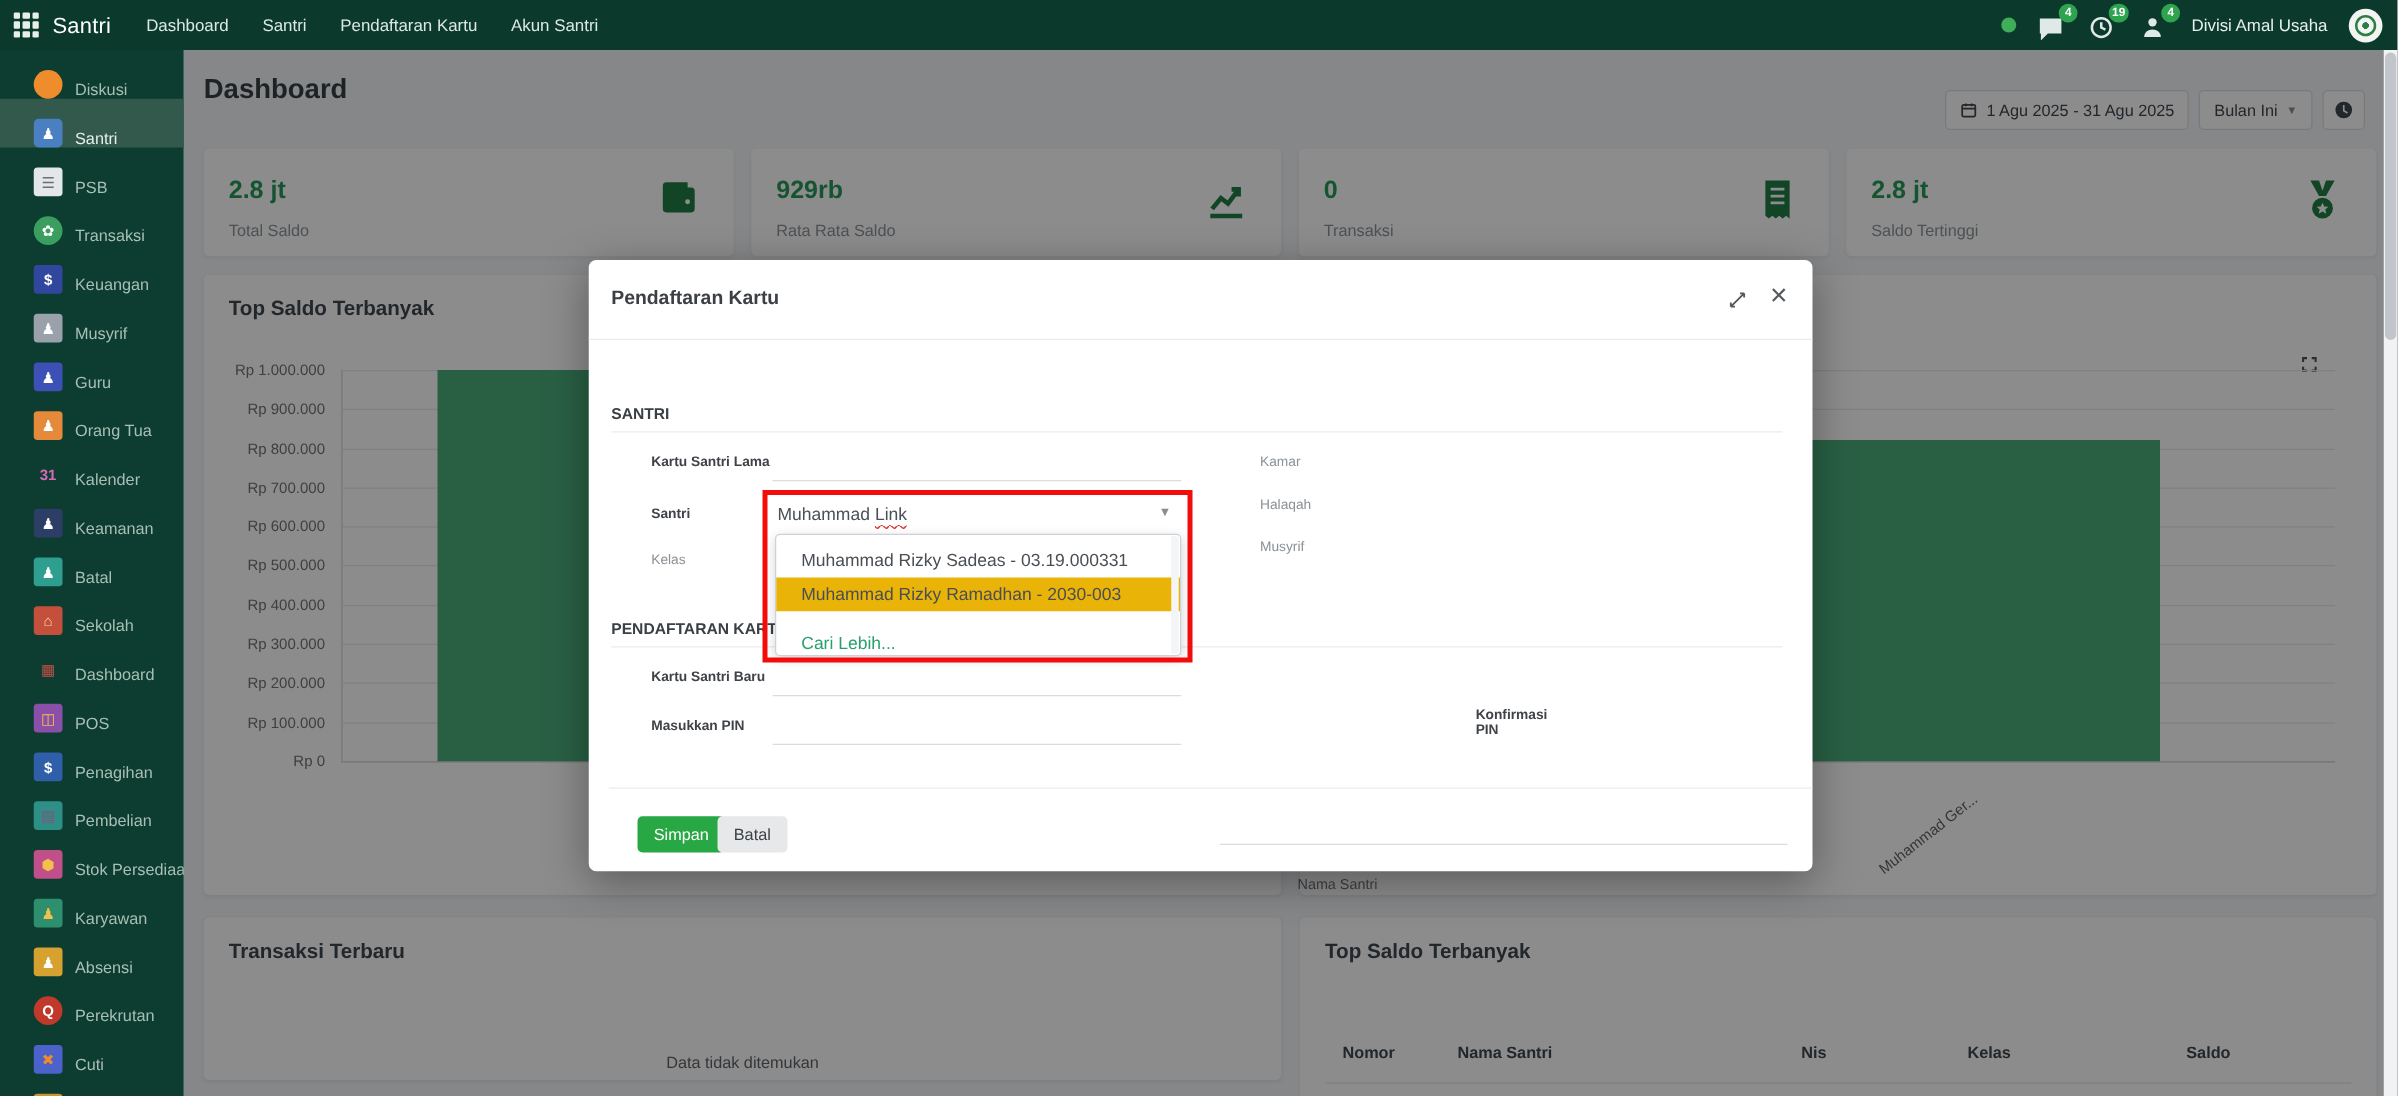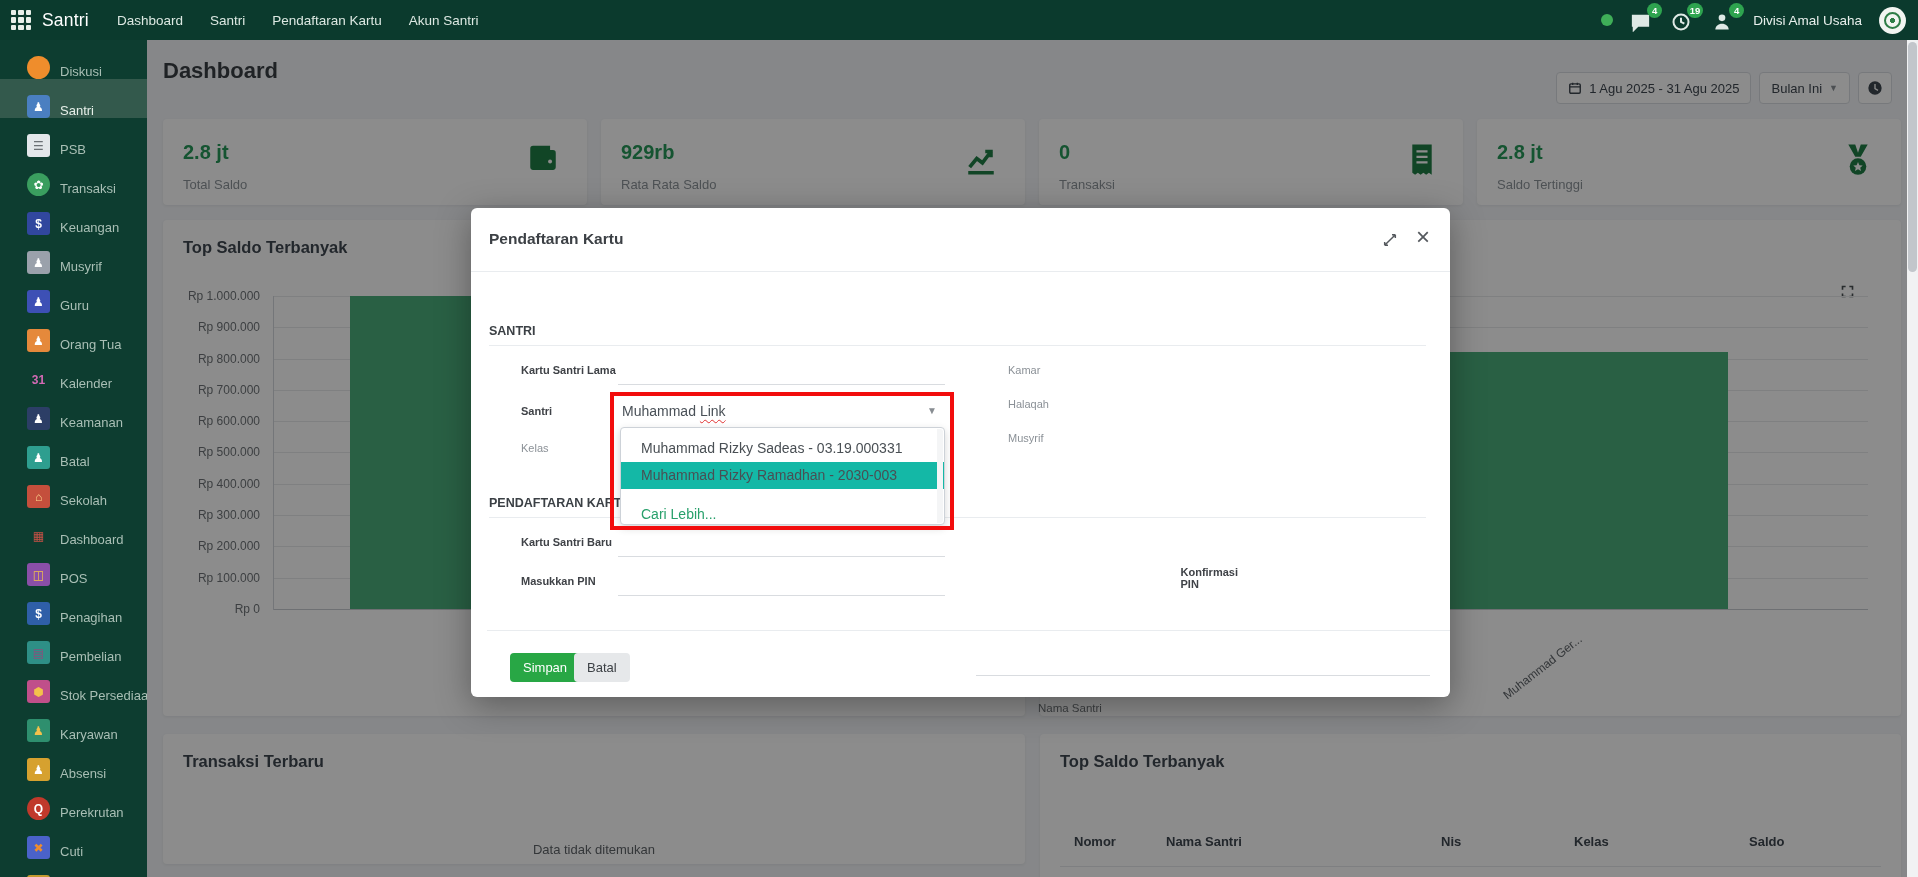--- a/index.html
+++ b/index.html
@@ -80,21 +80,21 @@
   .f-label.muted { font-weight:normal; color:#8b9197; }
   .f-input { align-self:stretch; display:flex; align-items:center; border-bottom:1px solid #d9dce0; }
   .f-input.noline { border-bottom:none; }
   .left-col-label { width:129px; flex:0 0 129px; }
   .right-col-label { width:109px; flex:0 0 109px; }
   .santri-input { position:relative; border-bottom:2px solid #28a745; font-size:14px; color:#495057; padding-left:4px; }
   .wavy { text-decoration:underline wavy #e03131 1px; text-underline-offset:3px; margin-left:4px; }
   .sel-caret { position:absolute; right:8px; top:9px; font-size:10px; color:#888d92; }
   .dropdown { position:absolute; left:149px; top:219px; width:325px; height:98px; background:#fff; border:1px solid #cdd2d8; border-radius:4px; box-shadow:0 3px 9px rgba(0,0,0,.16); padding-top:7px; z-index:210; }
   .dd-opt { height:27px; line-height:27px; padding-left:20px; font-size:14px; color:#494f54; cursor:pointer; white-space:nowrap; }
-  .dd-opt.hl { background:#14b8a6; }
+  .dd-opt.hl { background:#eab308; }
   .dd-more { height:27px; line-height:27px; padding-left:20px; font-size:14px; color:#28a06b; cursor:pointer;margin-top:12px; }
   .dd-scroll { position:absolute; right:1px; top:1px; bottom:1px; width:6px; background:#f4f5f6; border-radius:0 3px 3px 0; }
   .modal-footer { position:absolute; left:16px; right:0; top:422px; border-top:1px solid #e9ecef; height:67px; }
   .btn { position:absolute; top:22px; height:29px; border:none; border-radius:4px; font-size:13px; padding:0 13px; cursor:pointer; font-family:inherit; }
   .btn-save { left:23px; background:#28a745; color:#fff; }
   .btn-cancel { left:87px; background:#e6e8ea; color:#3c4045; }
 
   
   .anno-box { position:absolute; left:610px; top:392px; width:344px; height:138px; border:4px solid #f20d0d; z-index:300; pointer-events:none; }
 </style>

